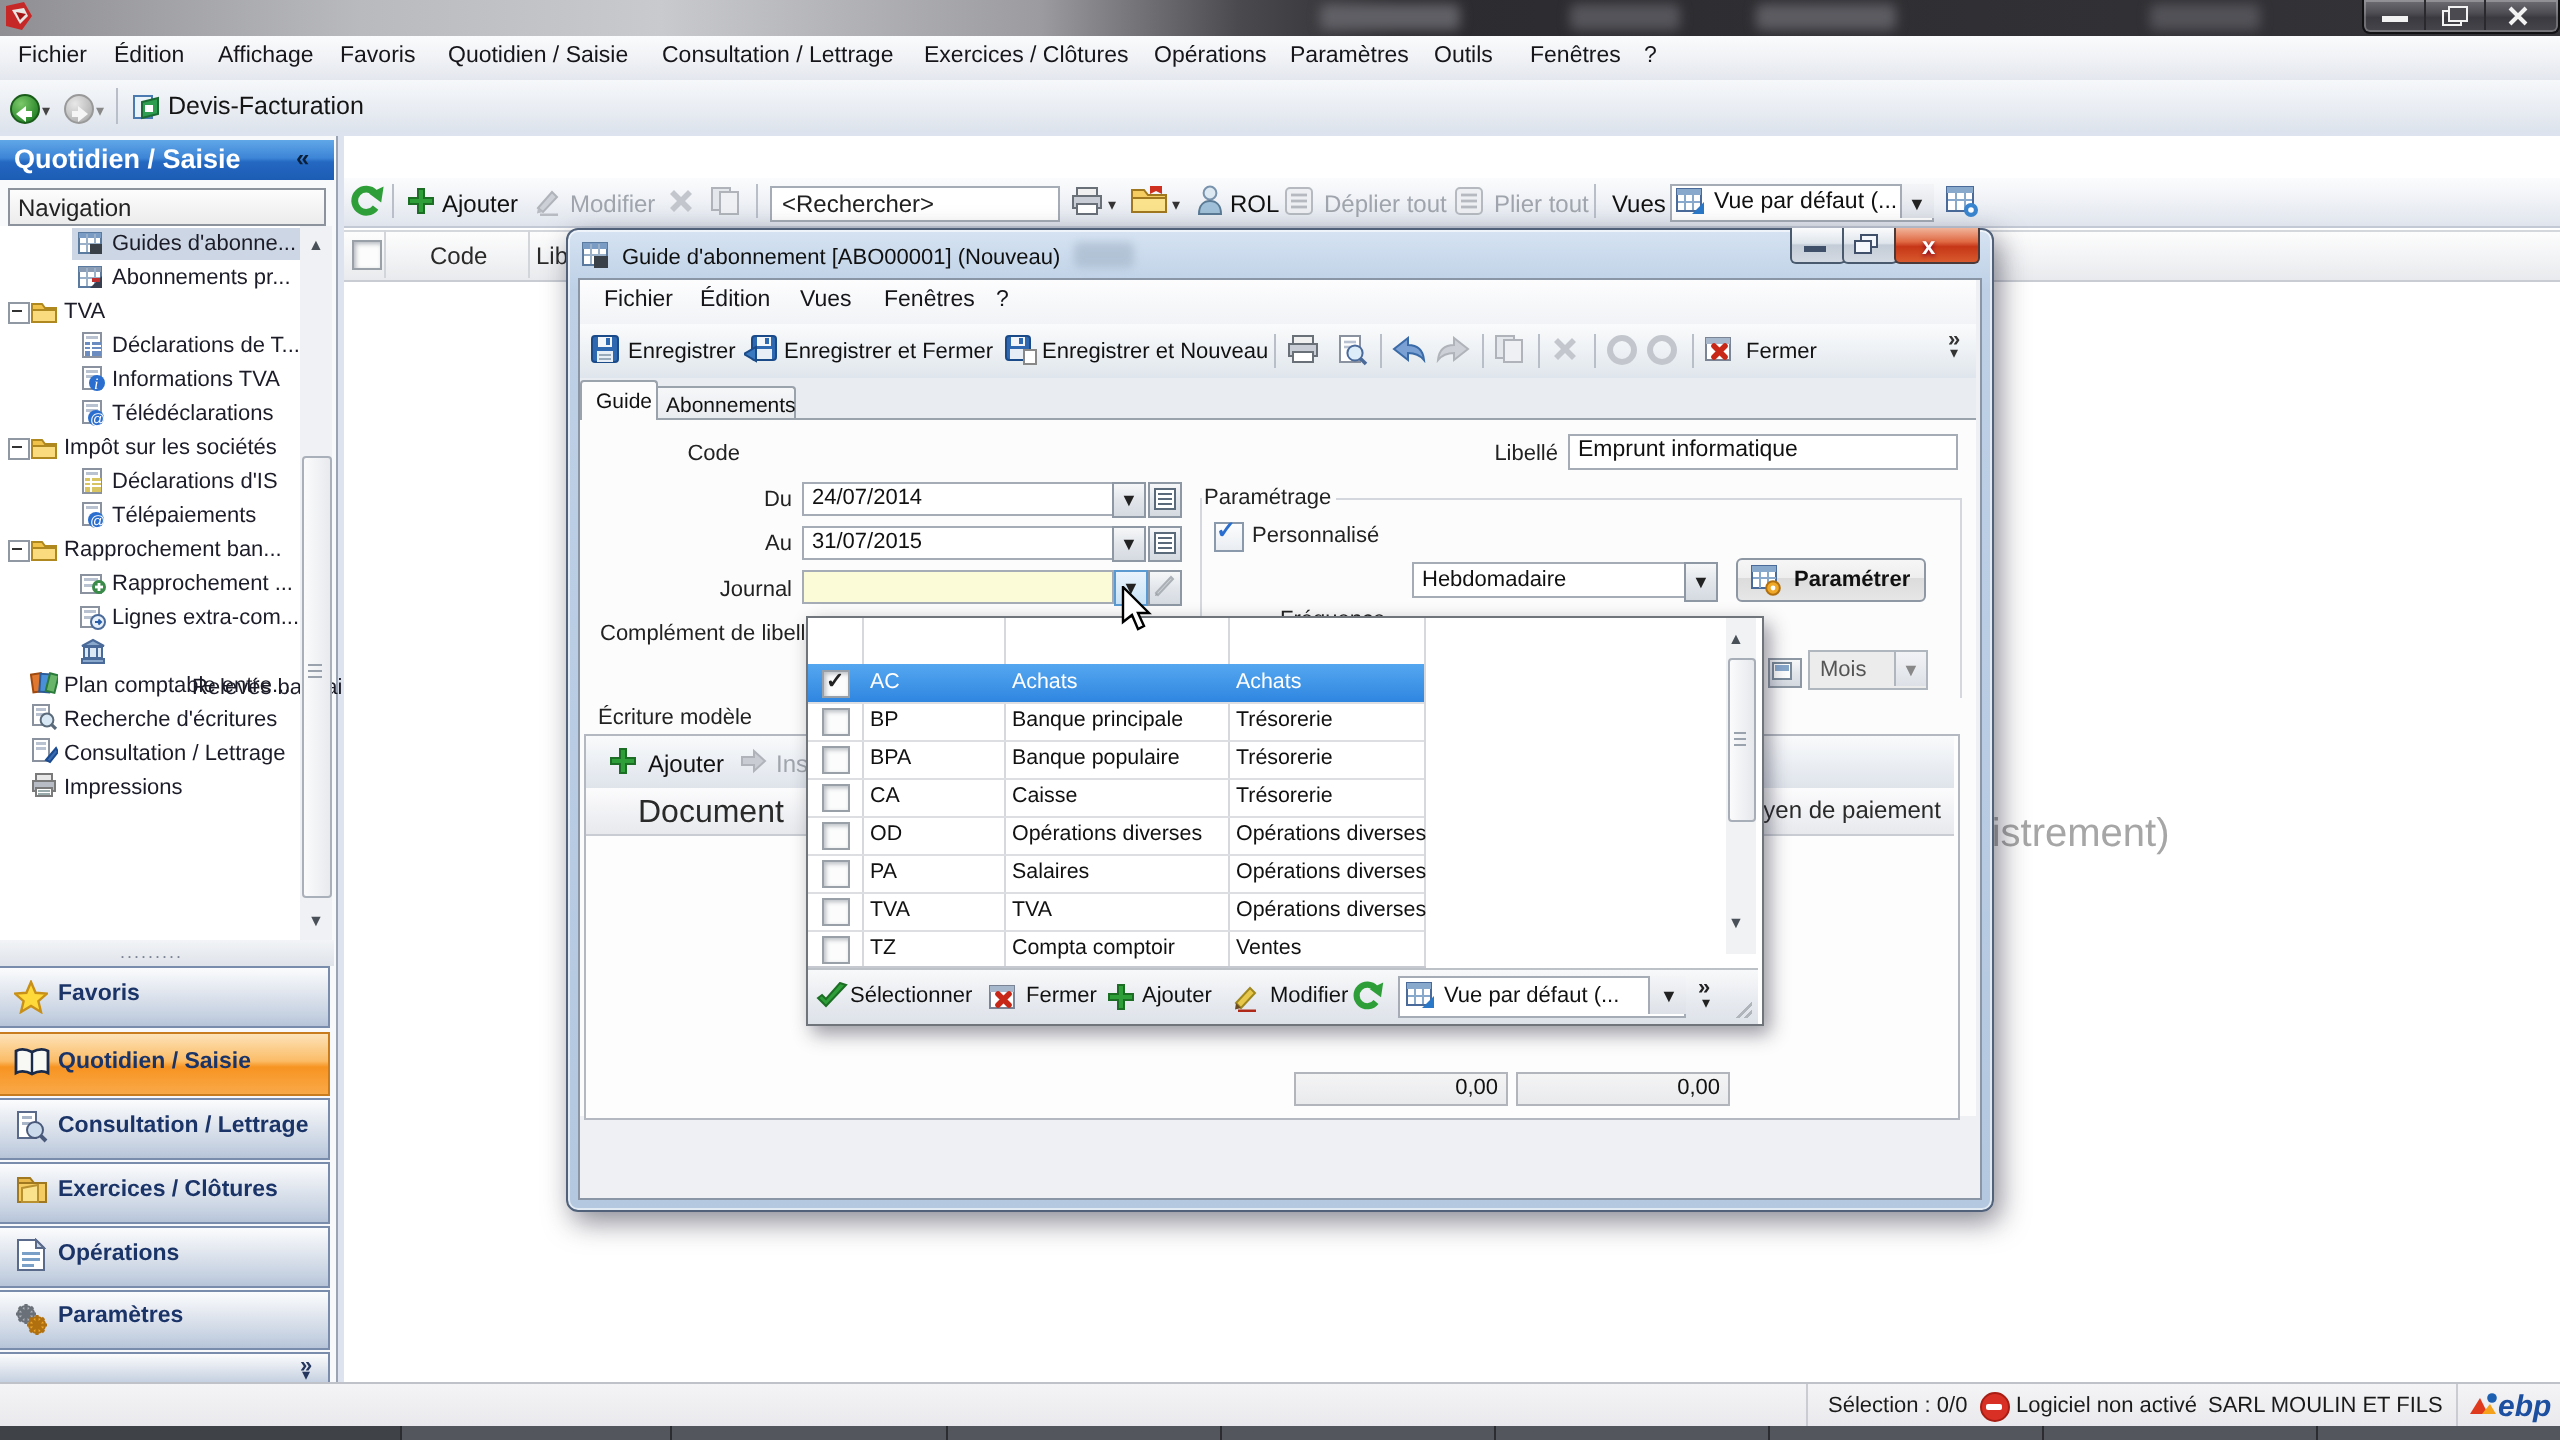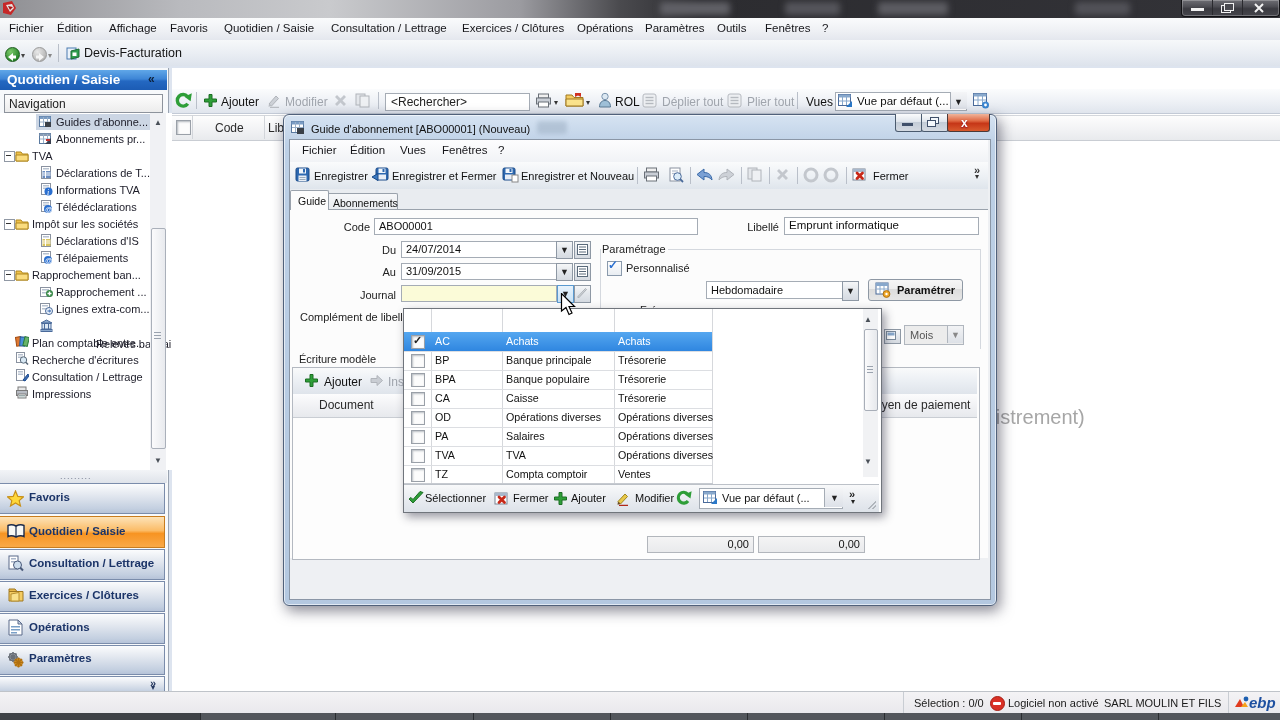--- a/index.html
+++ b/index.html
@@ -87,21 +87,21 @@
 
 <div class="ab" style="left:0;top:68px;width:168px;height:623px;background:#f7f9fb;border-right:1px solid #9aa4b2;">
  <div class="ab blueh" style="left:0;top:2px;width:167px;height:20px;">
   <span class="ab" style="left:7px;top:2px;color:#fff;font-weight:bold;font-size:13.5px;">Quotidien / Saisie</span>
   <span class="ab" style="left:148px;top:2px;color:#0c1f38;font-weight:bold;font-size:12px;">«</span>
  </div>
  <div class="ab" style="left:4px;top:26px;width:157px;height:17px;border:1px solid #8d939c;background:linear-gradient(#fdfdfd,#ececec);">
   <span class="ab" style="left:4px;top:2px;font-size:12px;color:#222;">Navigation</span>
  </div>
 
- <div id="tree" class="ab" style="left:0;top:45px;width:150px;height:357px;background:#fff;font-size:11px;color:#1c1c28;padding-left:40px;">
+ <div id="tree" class="ab" style="left:0;top:45px;width:150px;height:357px;background:#fff;font-size:11px;color:#1c1c28;">
   <div class="ab" style="left:36px;top:1px;width:114px;height:16px;background:#ccd6e4;"></div>
   <div class="ab ti" style="left:39px;top:2px;"><svg width="13" height="13">
             <rect x="0.5" y="1.5" width="11" height="10" fill="#fff" stroke="#5a7aa0"></rect>
             <rect x="0.5" y="1.5" width="11" height="2.5" fill="#7a9cc4"></rect>
             <line x1="4.5" y1="2" x2="4.5" y2="11" stroke="#9ab0c8"></line>
             <line x1="8.5" y1="2" x2="8.5" y2="11" stroke="#9ab0c8"></line>
             <line x1="1" y1="7" x2="11" y2="7" stroke="#9ab0c8"></line>
             <rect x="6" y="7" width="6" height="5" fill="#3a4048"></rect>
           </svg></div>
   <div class="ab" style="left:56px;top:3px;">Guides d'abonne...</div>
@@ -548,23 +548,20 @@
         <span class="ab" style="left:5px;top:3px;font-size:10.5px;">Abonnements</span>
       </div>
  <div class="ab" style="left:290px;top:209px;width:698px;height:1px;background:#9aa2ac;"></div>
  <div class="ab" style="left:290px;top:190px;width:37px;height:20px;background:#fcfcfc;border:1px solid #9aa2ac;border-bottom:none;border-radius:2px 2px 0 0;">
         <span class="ab" style="left:7px;top:4px;font-size:10.5px;">Guide</span>
       </div>
 
  <div class="ab" style="left:290px;top:210px;width:698px;height:348px;background:#fcfcfc;"></div>
 
  <div class="ab" style="left:330px;top:221px;width:40px;text-align:right;color:#222;">Code</div>
- <div class="inp" style="left:374px;top:218px;width:322px;height:15px;">
-        <span class="ab" style="left:4px;top:1px;">ABO00001</span>
-      </div>
  <div class="ab" style="left:739px;top:221px;width:40px;text-align:right;color:#222;">Libellé</div>
  <div class="inp" style="left:784px;top:217px;width:193px;height:16px;">
         <span class="ab" style="left:4px;top:1px;font-size:11.5px;">Emprunt informatique</span>
       </div>
 
  <div class="ab" style="left:356px;top:244px;width:40px;text-align:right;color:#222;">Du</div>
  <div class="inp" style="left:401px;top:241px;width:154px;height:15px;">
         <span class="ab" style="left:4px;top:1px;">24/07/2014</span>
       </div>
  <div class="ab cbtn" style="left:556px;top:241px;">
@@ -574,21 +571,21 @@
         <svg width="11" height="11" style="position:absolute;left:2px;top:2px;">
           <rect x="0.5" y="0.5" width="10" height="10" fill="#fff" stroke="#5a6a7a"></rect>
           <line x1="2" y1="3" x2="9" y2="3" stroke="#5a6a7a"></line>
           <line x1="2" y1="5.5" x2="9" y2="5.5" stroke="#5a6a7a"></line>
           <line x1="2" y1="8" x2="9" y2="8" stroke="#5a6a7a"></line>
         </svg>
       </div>
 
  <div class="ab" style="left:356px;top:266px;width:40px;text-align:right;color:#222;">Au</div>
  <div class="inp" style="left:401px;top:263px;width:154px;height:15px;">
-        <span class="ab" style="left:4px;top:1px;">31/09/2015</span>
+        <span class="ab" style="left:4px;top:1px;">31/07/2015</span>
       </div>
  <div class="ab cbtn" style="left:556px;top:263px;">
         <span class="ab" style="left:3px;top:3px;font-size:9px;color:#222;">▼</span>
       </div>
  <div class="ab cbtn" style="left:574px;top:263px;">
         <svg width="11" height="11" style="position:absolute;left:2px;top:2px;">
           <rect x="0.5" y="0.5" width="10" height="10" fill="#fff" stroke="#5a6a7a"></rect>
           <line x1="2" y1="3" x2="9" y2="3" stroke="#5a6a7a"></line>
           <line x1="2" y1="5.5" x2="9" y2="5.5" stroke="#5a6a7a"></line>
           <line x1="2" y1="8" x2="9" y2="8" stroke="#5a6a7a"></line>
@@ -655,21 +652,21 @@
   <div class="ab" style="left:11px;top:5px;"><svg width="15" height="15">
             <path d="M6 1.5 L9 1.5 L9 6 L13.5 6 L13.5 9 L9 9 L9 13.5 L6 13.5 L6 9 L1.5 9 L1.5 6 L6 6 Z" fill="#2e9e38" stroke="#1c6e24"></path>
           </svg></div>
   <span class="ab" style="left:31px;top:7px;font-size:12px;">Ajouter</span>
   <div class="ab" style="left:76px;top:5px;"><svg width="15" height="15">
             <path d="M2 5.5 L8 5.5 L8 2.5 L13.5 7.5 L8 12.5 L8 9.5 L2 9.5 Z" fill="#c9cdd3" stroke="#b0b4ba"></path>
           </svg></div>
   <span class="ab gtxt" style="left:95px;top:7px;font-size:12px;">Ins</span>
  </div>
  <div class="ab" style="left:293px;top:394px;width:684px;height:23px;background:linear-gradient(#fcfcfd,#eff0f3 60%,#e7e9ed);border-bottom:1px solid #c9cdd3;">
-   <span class="ab" style="left:26px;top:4px;font-size:12px;color:#2a2a2a;">Document</span>
+   <span class="ab" style="left:26px;top:4px;font-size:16px;color:#2a2a2a;">Document</span>
    <span class="ab" style="left:572px;top:4px;font-size:12px;color:#2a2a2a;">Moyen de paiement</span>
  </div>
 
  <div class="ab" style="left:647px;top:536px;width:105px;height:15px;border:1px solid #b2b6bc;background:linear-gradient(#f4f4f5,#e9eaec);">
         <span class="ab" style="right:4px;top:1px;">0,00</span>
       </div>
  <div class="ab" style="left:758px;top:536px;width:105px;height:15px;border:1px solid #b2b6bc;background:linear-gradient(#f4f4f5,#e9eaec);">
         <span class="ab" style="right:4px;top:1px;">0,00</span>
       </div>
 

